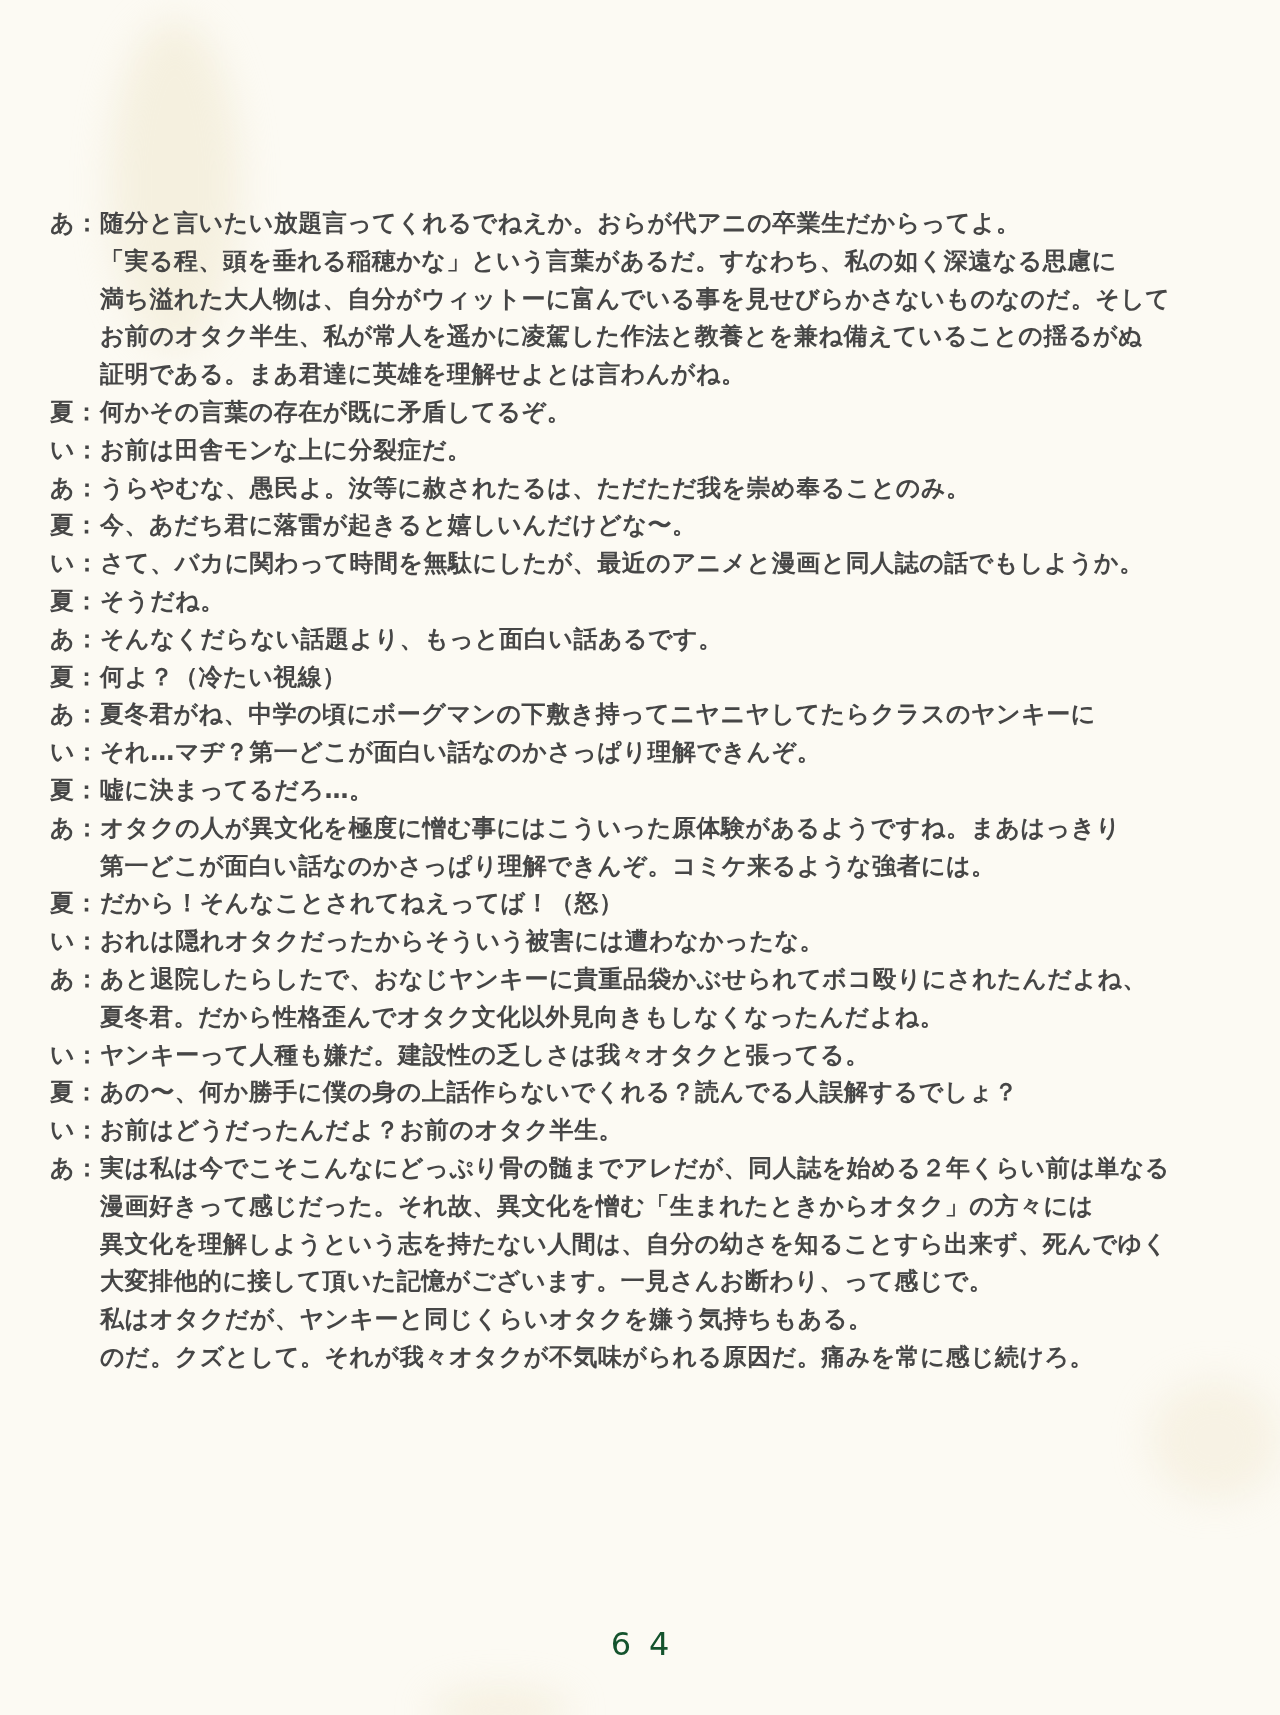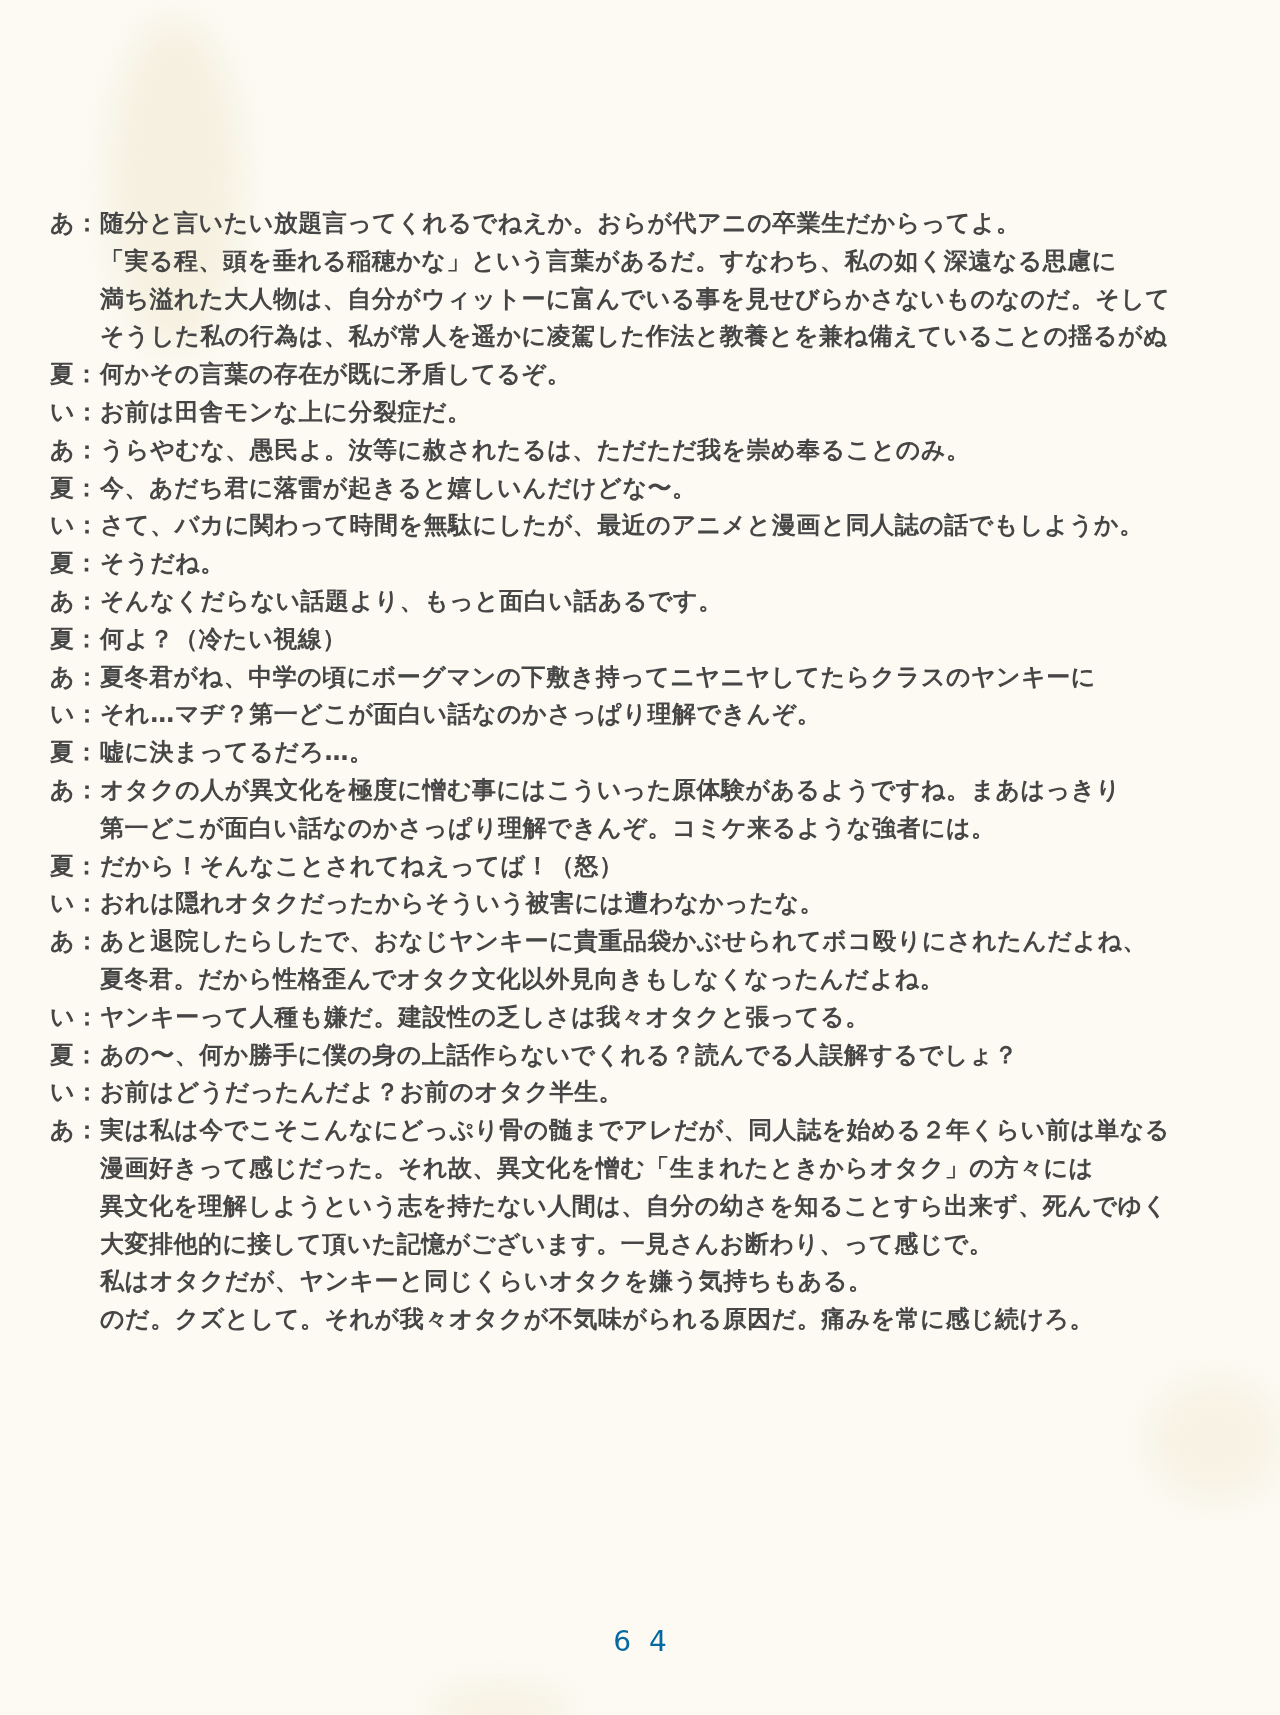--- a/index.html
+++ b/index.html
@@ -48,22 +48,22 @@
   }
   .line .text {
     flex: 1 1 auto;
   }
   .page-number {
     position: absolute;
     left: 0;
     top: 1628px;
     width: 100%;
     text-align: center;
-    color: #0369a1;
-    font-size: 28px;
+    color: #14532d;
+    font-size: 32px;
     font-weight: normal;
     letter-spacing: 18px;
     text-indent: 18px; 
     line-height: 1;
   }
 </style>
 </head>
 <body>
 
 <div class="page">
@@ -79,21 +79,25 @@
       <div class="line">
         <span class="speaker"></span>
         <span class="text">「実る程、頭を垂れる稲穂かな」という言葉があるだ。すなわち、私の如く深遠なる思慮に</span>
       </div>
       <div class="line">
         <span class="speaker"></span>
         <span class="text">満ち溢れた大人物は、自分がウィットーに富んでいる事を見せびらかさないものなのだ。そして</span>
       </div>
       <div class="line">
         <span class="speaker"></span>
-        <span class="text">そうした私の行為は、私が常人を遥かに凌駕した作法と教養とを兼ね備えていることの揺るがぬ</span>
+        <span class="text">お前のオタク半生、私が常人を遥かに凌駕した作法と教養とを兼ね備えていることの揺るがぬ</span>
+      </div>
+      <div class="line">
+        <span class="speaker"></span>
+        <span class="text">証明である。まあ君達に英雄を理解せよとは言わんがね。</span>
       </div>
       <div class="line">
         <span class="speaker">夏：</span>
         <span class="text">何かその言葉の存在が既に矛盾してるぞ。</span>
       </div>
       <div class="line">
         <span class="speaker">い：</span>
         <span class="text">お前は田舎モンな上に分裂症だ。</span>
       </div>
       <div class="line">

